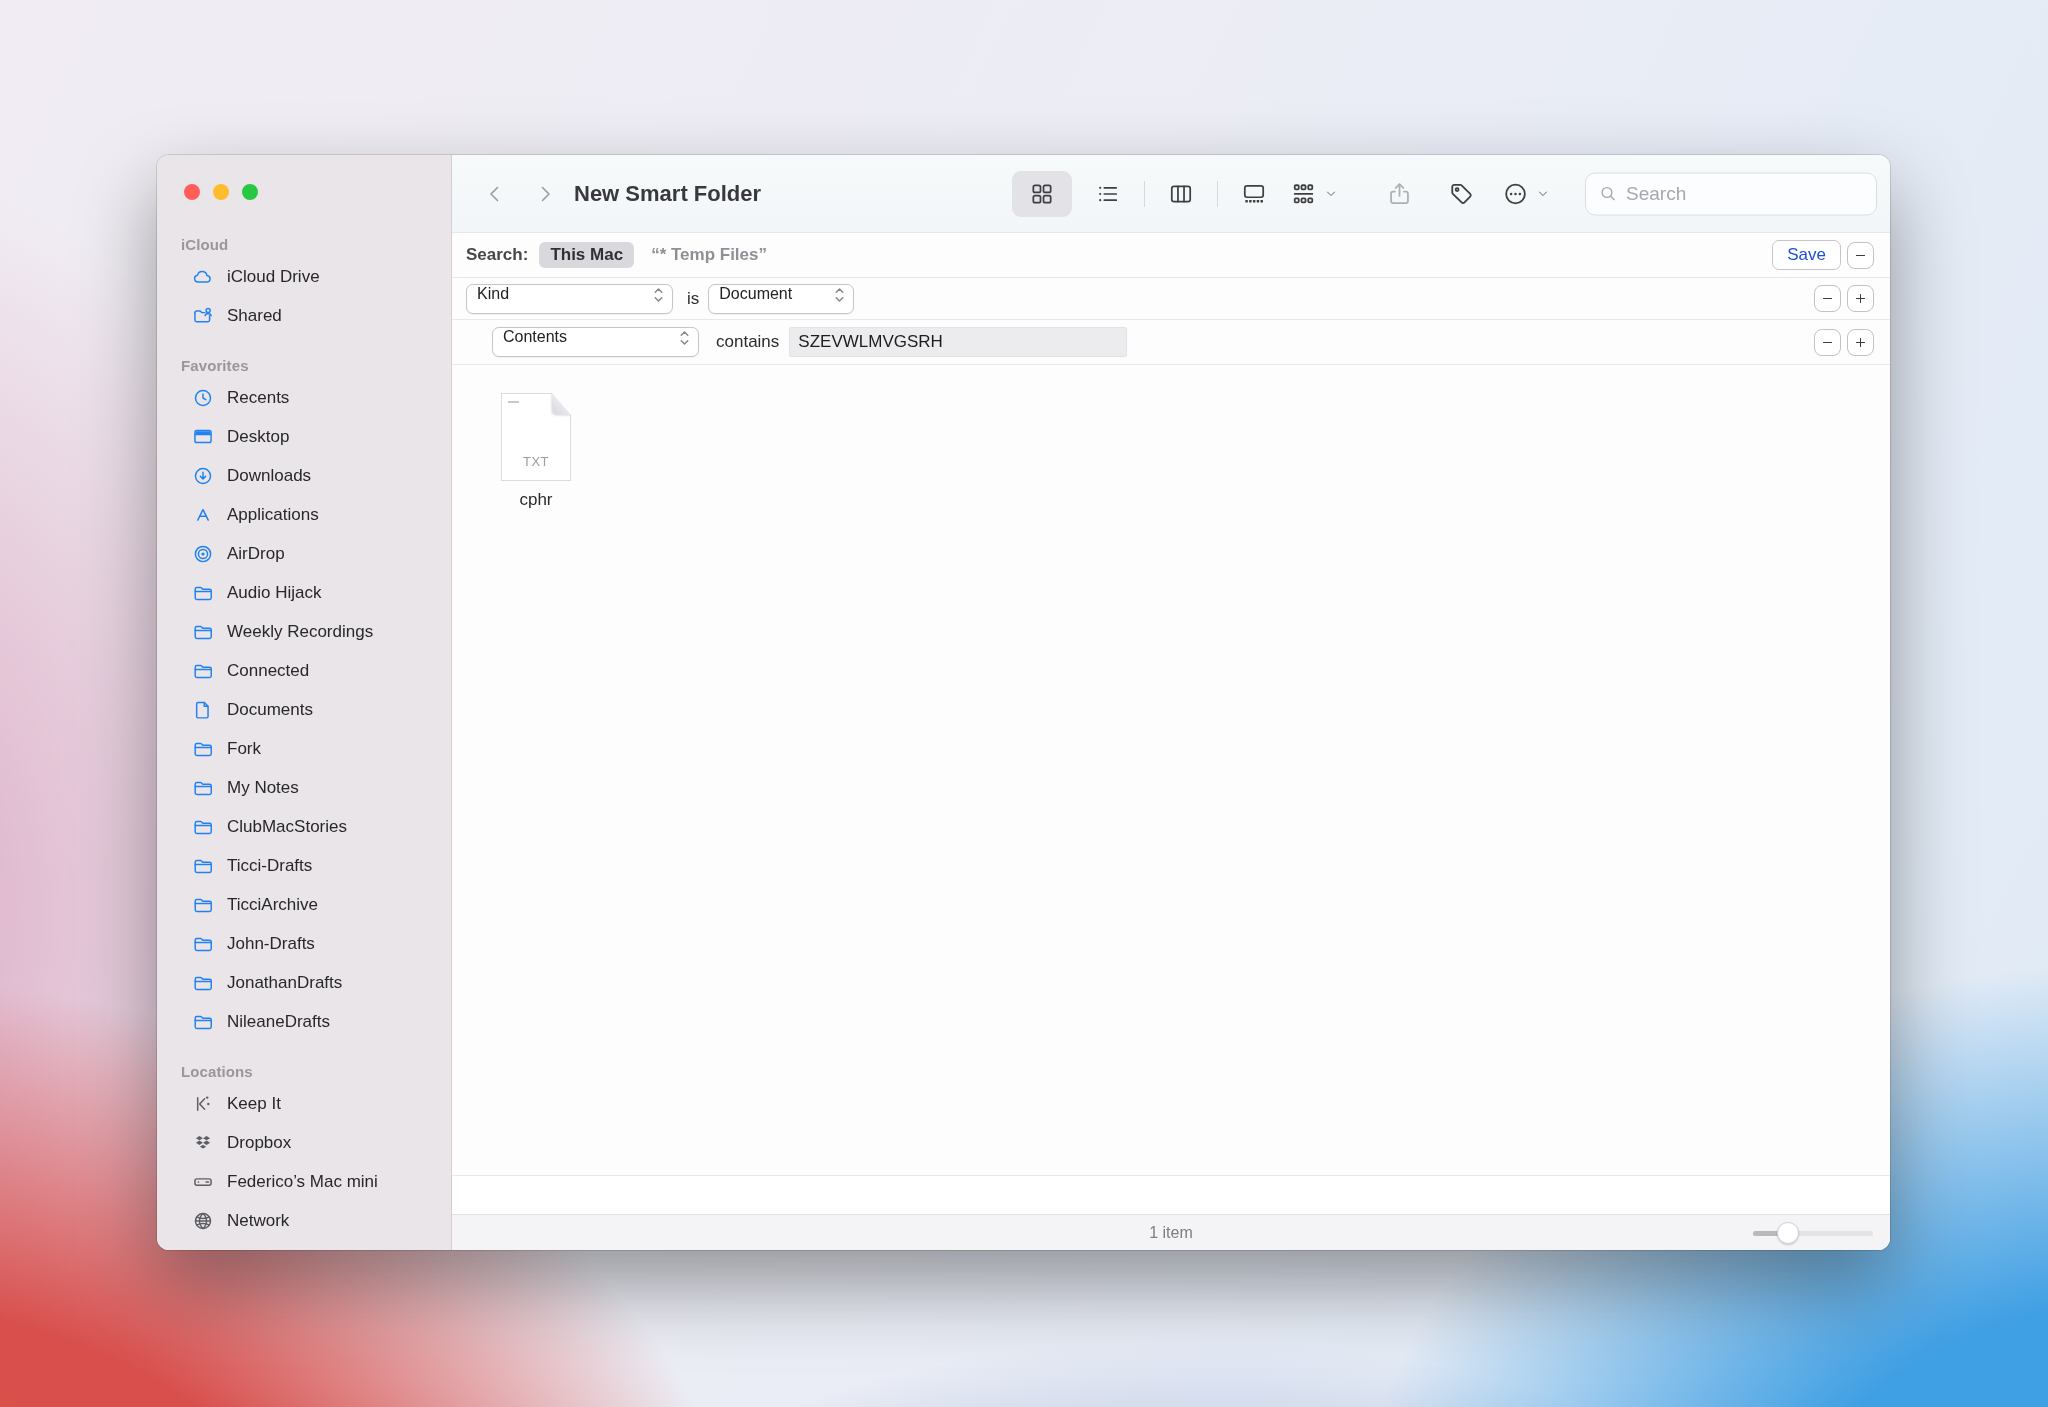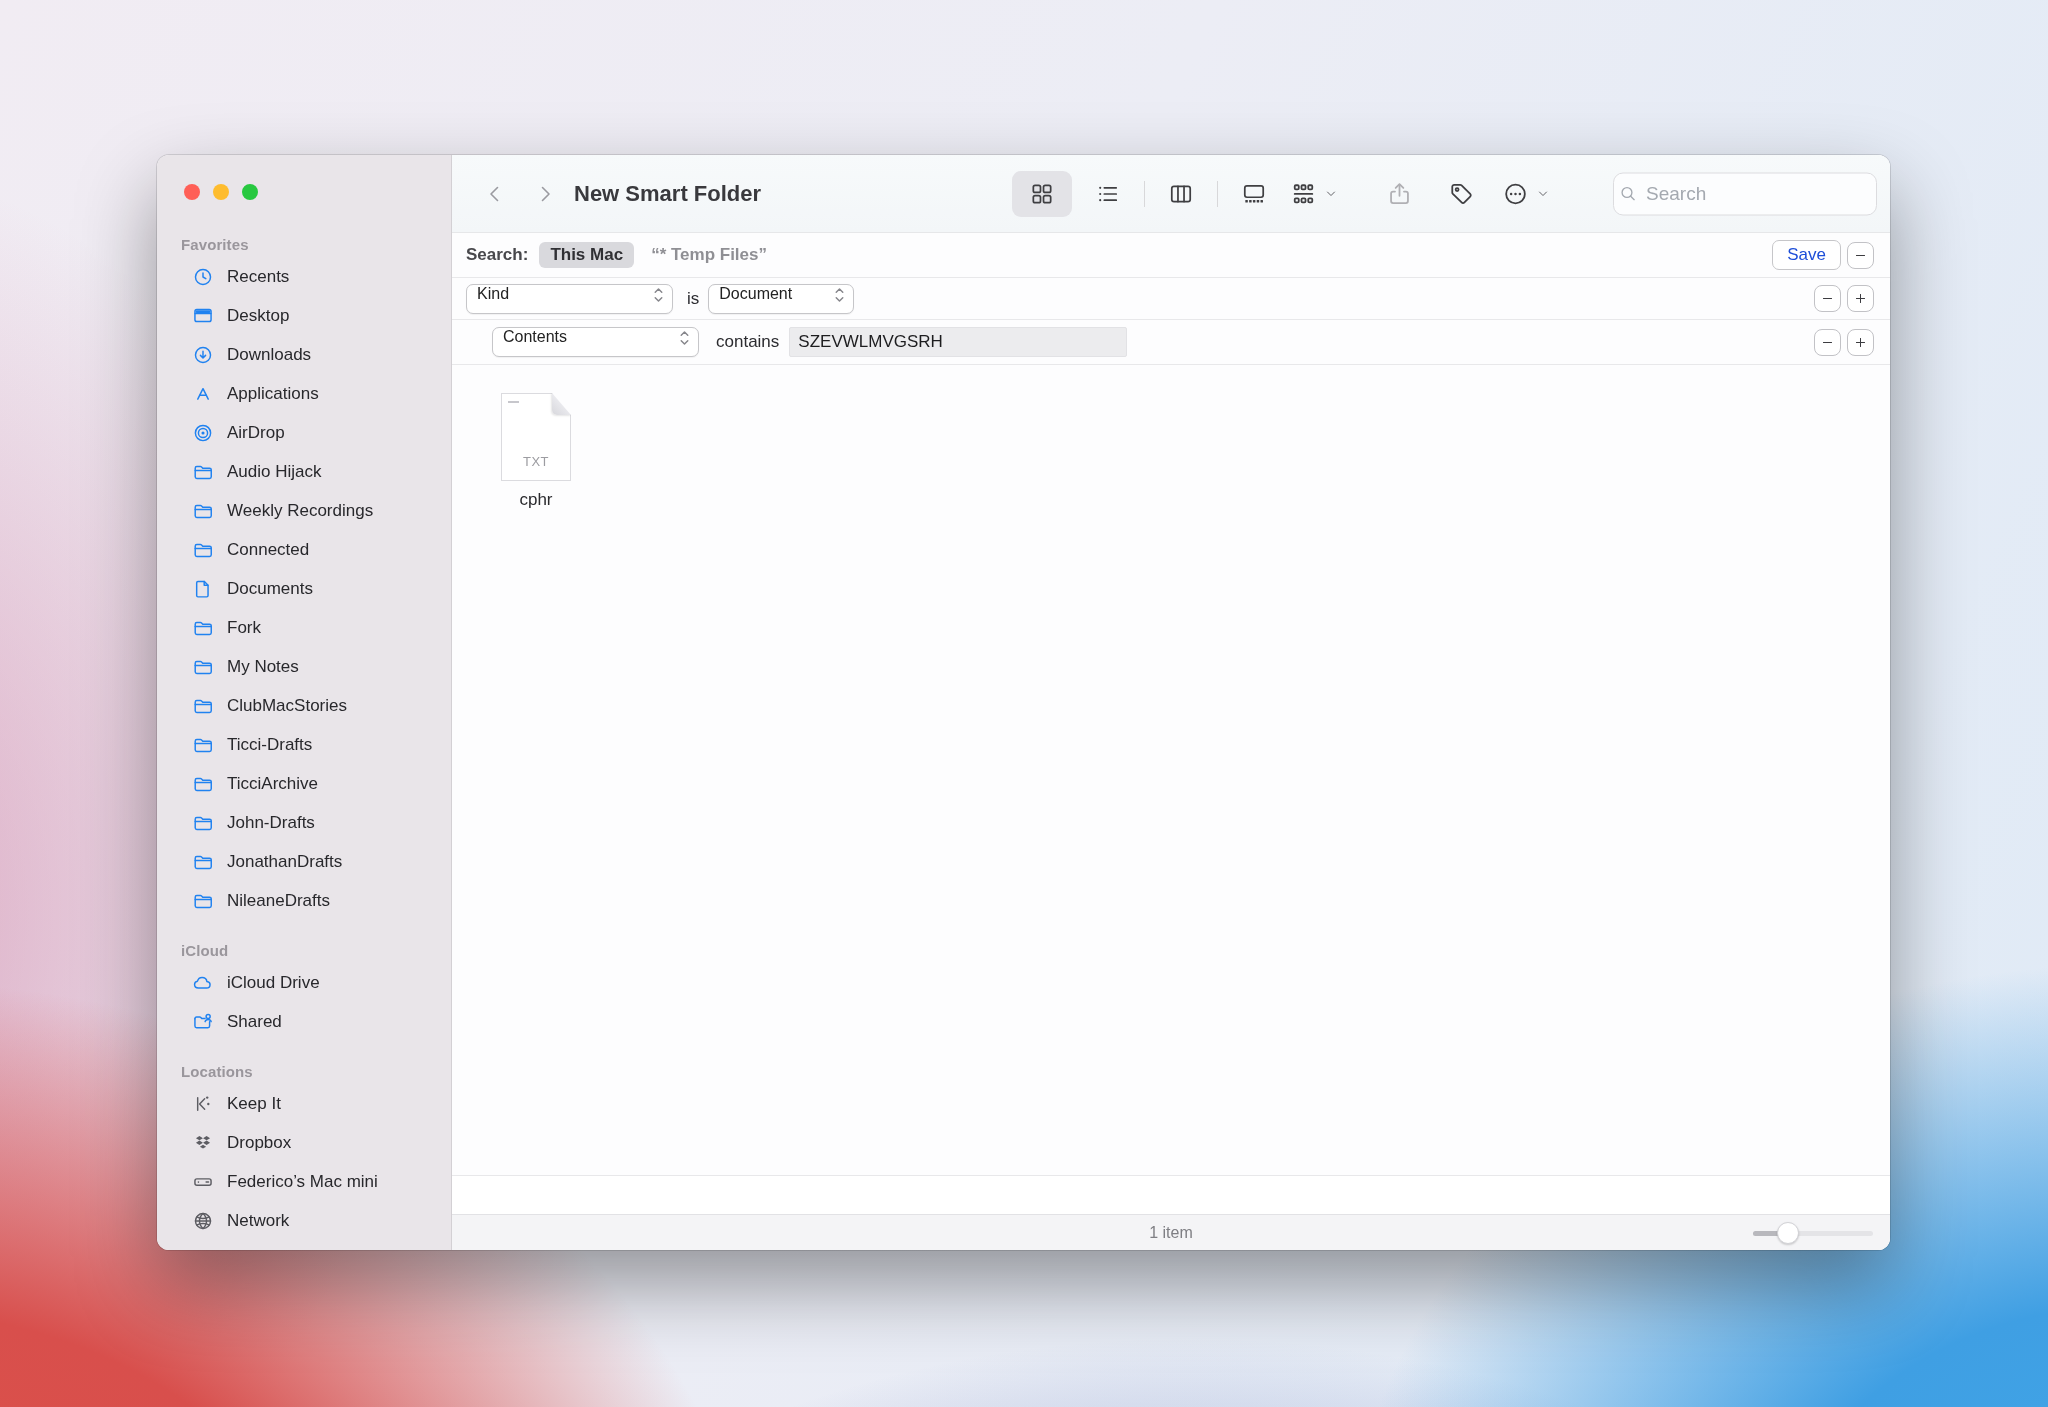--- a/index.html
+++ b/index.html
@@ -60,22 +60,22 @@
   }
   .view-btn.selected{ background:#e3e3e7; }
   .view-btn svg{ width:26px; height:26px; }
   .vsep{ width:1px; height:26px; background:#d8d8da; }
   .tb-icon{ display:flex; align-items:center; gap:7px; color:#3f3f42; }
   .tb-icon svg.main-glyph{ width:27px; height:27px; }
   .tb-icon svg.chev{ width:14px; height:14px; color:#57575b; }
   .tb-icon.disabled{ color:#b0b0b4; }
   .search-field{
     position:absolute; right:13px; top:50%; transform:translateY(-50%);
-    width:264px; height:43px; border:1px solid #dcdcdf; border-radius:10px; background:#fcfdfe;
-    display:flex; align-items:center; padding:0 4px; gap:8px; color:#a4a9b0;
+    width:292px; height:43px; border:1px solid #dcdcdf; border-radius:10px; background:#fcfdfe;
+    display:flex; align-items:center; padding:0 12px; gap:8px; color:#a4a9b0;
   }
   .search-field svg{ width:20px; height:20px; flex:0 0 20px; }
   .search-field input{
     border:none; outline:none; background:transparent; font-size:19px; color:#333; width:100%;
     font-family:inherit;
   }
   .search-field input::placeholder{ color:#a4a9b0; }
 
   
   .crit-row{ display:flex; align-items:center; border-bottom:1px solid #e8e8ea; padding:0 16px 0 14px; background:#fdfdfe; }
@@ -298,20 +298,39 @@
 <div class="window">
 
   <aside class="sidebar">
     <div class="traffic">
       <span style="background:#ff5f57"></span>
       <span style="background:#febc2e"></span>
       <span style="background:#28c840"></span>
     </div>
     <div id="sidebar-sections">
   <div class="sb-section">
+    <div class="sb-header">iCloud</div>
+    <div class="sb-items">
+  <div class="sb-item">
+    <svg class="sb-icon line">
+                <use href="#i-cloud"></use>
+              </svg>
+    <span class="sb-label">iCloud Drive</span>
+  </div>
+
+  <div class="sb-item">
+    <svg class="sb-icon line">
+                <use href="#i-shared-folder"></use>
+              </svg>
+    <span class="sb-label">Shared</span>
+  </div>
+</div>
+  </div>
+
+  <div class="sb-section">
     <div class="sb-header">Favorites</div>
     <div class="sb-items">
   <div class="sb-item">
     <svg class="sb-icon line">
                 <use href="#i-clock"></use>
               </svg>
     <span class="sb-label">Recents</span>
   </div>
 
   <div class="sb-item">
@@ -417,39 +436,20 @@
                 <use href="#i-folder"></use>
               </svg>
     <span class="sb-label">JonathanDrafts</span>
   </div>
 
   <div class="sb-item">
     <svg class="sb-icon line">
                 <use href="#i-folder"></use>
               </svg>
     <span class="sb-label">NileaneDrafts</span>
-  </div>
-</div>
-  </div>
-
-  <div class="sb-section">
-    <div class="sb-header">iCloud</div>
-    <div class="sb-items">
-  <div class="sb-item">
-    <svg class="sb-icon line">
-                <use href="#i-cloud"></use>
-              </svg>
-    <span class="sb-label">iCloud Drive</span>
-  </div>
-
-  <div class="sb-item">
-    <svg class="sb-icon line">
-                <use href="#i-shared-folder"></use>
-              </svg>
-    <span class="sb-label">Shared</span>
   </div>
 </div>
   </div>
 
   <div class="sb-section">
     <div class="sb-header">Locations</div>
     <div class="sb-items">
   <div class="sb-item gray">
     <svg class="sb-icon line">
                 <use href="#i-keepit"></use>

